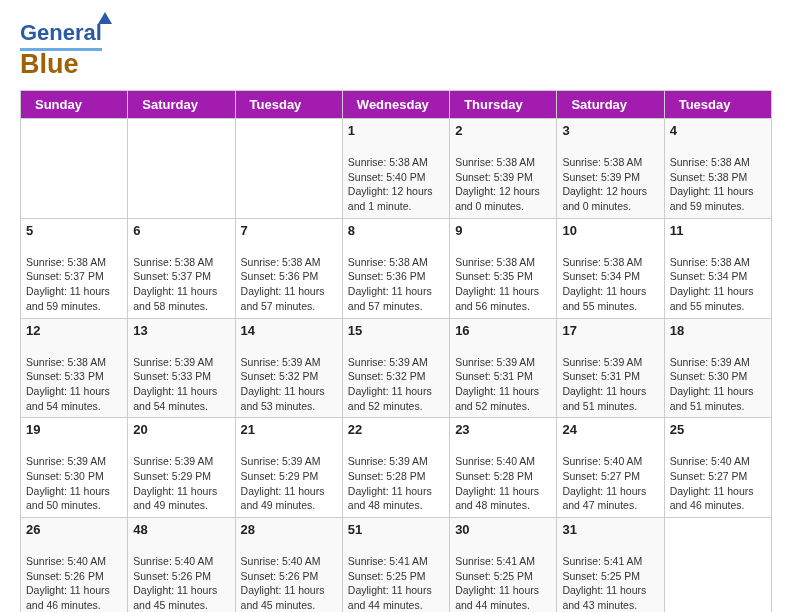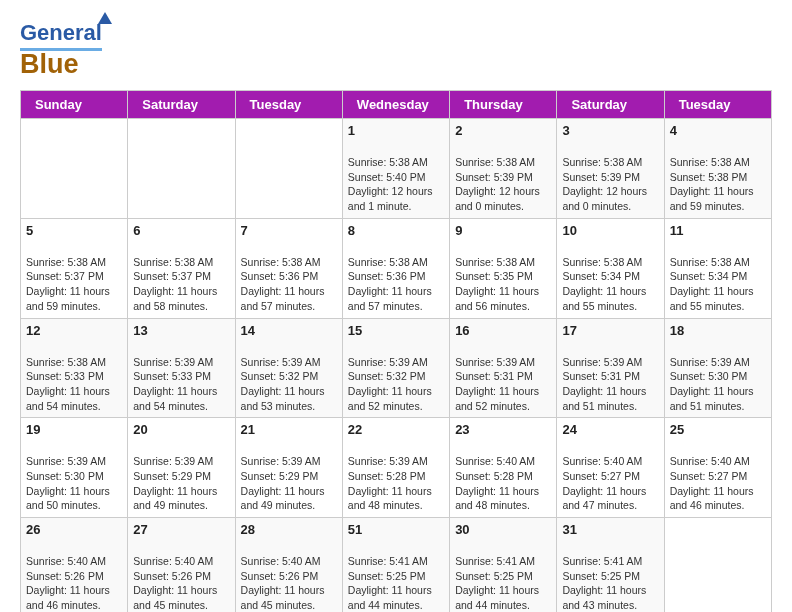--- a/index.html
+++ b/index.html
@@ -214,21 +214,21 @@
           <div class="cell-day">25</div>
           <div class="cell-info">Sunrise: 5:40 AM<br>Sunset: 5:27 PM<br>Daylight: 11 hours<br>and 46 minutes.</div>
         </td>
       </tr>
       <tr>
         <td>
           <div class="cell-day">26</div>
           <div class="cell-info">Sunrise: 5:40 AM<br>Sunset: 5:26 PM<br>Daylight: 11 hours<br>and 46 minutes.</div>
         </td>
         <td>
-          <div class="cell-day">27</div>
+          <div class="cell-day">48</div>
           <div class="cell-info">Sunrise: 5:40 AM<br>Sunset: 5:26 PM<br>Daylight: 11 hours<br>and 45 minutes.</div>
         </td>
         <td>
           <div class="cell-day">28</div>
           <div class="cell-info">Sunrise: 5:40 AM<br>Sunset: 5:26 PM<br>Daylight: 11 hours<br>and 45 minutes.</div>
         </td>
         <td>
           <div class="cell-day">51</div>
           <div class="cell-info">Sunrise: 5:41 AM<br>Sunset: 5:25 PM<br>Daylight: 11 hours<br>and 44 minutes.</div>
         </td>

